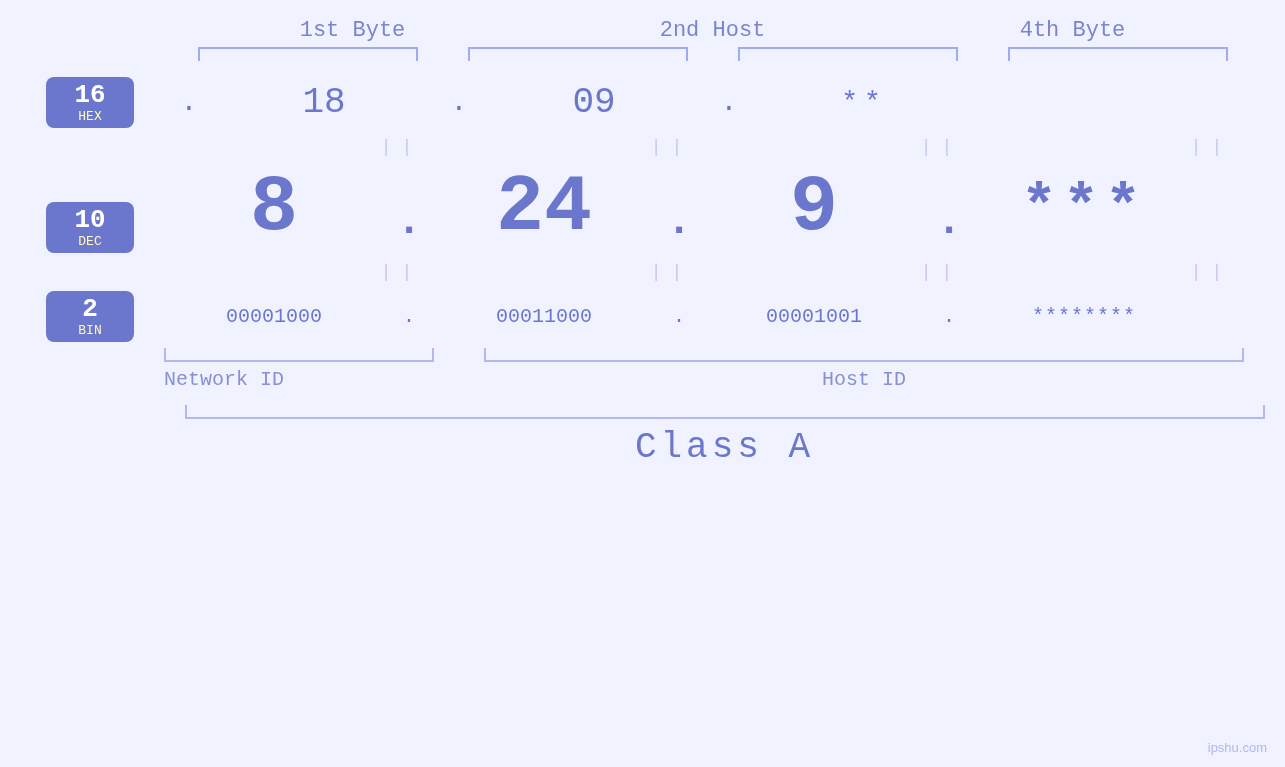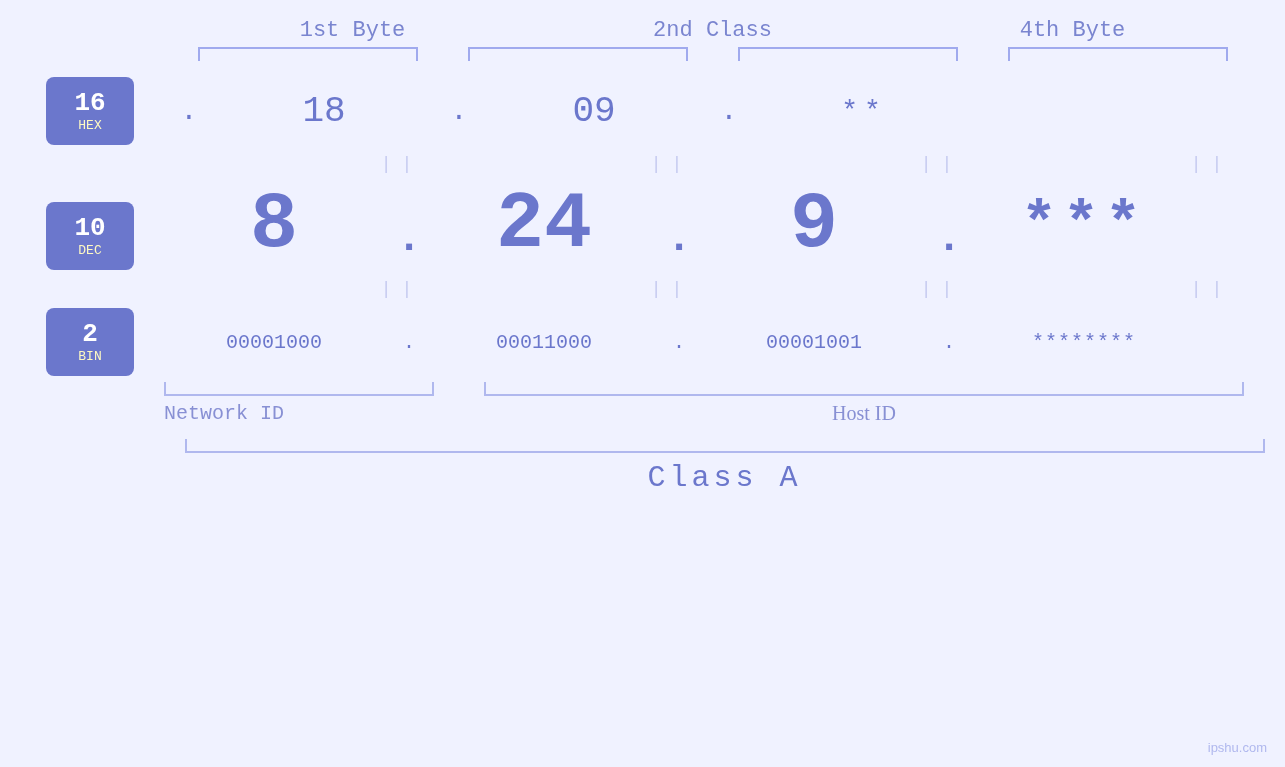--- a/index.html
+++ b/index.html
@@ -51,21 +51,21 @@
 
     .bracket {
       width: 220px;
       height: 14px;
       border: 2px solid #a0aaee;
       border-bottom: none;
     }
 
     .label-box {
       width: 88px;
-      height: 68px;
+      height: 51px;
       background: #6b77cc;
       border-radius: 8px;
       display: flex;
       flex-direction: column;
       align-items: center;
       justify-content: center;
       margin-left: 46px;
       margin-right: 30px;
       flex-shrink: 0;
     }
@@ -78,21 +78,21 @@
     }
 
     .label-type {
       color: #fef9c3;
       font-size: 13px;
       font-weight: normal;
     }
 
     .class-label {
       color: #6b77cc;
-      font-size: 30px;
+      font-size: 36px;
       font-family: 'Courier New', Courier, monospace;
       letter-spacing: 4px;
       text-align: left;
     }
 
     
     .watermark {
       position: absolute;
       bottom: 12px;
       right: 18px;
@@ -147,21 +147,21 @@
       width: 50px;
     }
   </style>
 </head>
 <body>
 
 <div class="container">
 
   <div class="byte-headers">
     <div class="byte-header">1st Byte</div>
-    <div class="byte-header">2nd Class</div>
+    <div class="byte-header">2nd Host</div>
     <div class="byte-header">4th Byte</div>
   </div>
 
   <div class="bracket-row">
     <div class="bracket"></div>
     <div class="bracket"></div>
     <div class="bracket"></div>
     <div class="bracket"></div>
   </div>
 
@@ -239,21 +239,21 @@
     <div style="width:270px; height:14px; border:2px solid #b0b8ee; border-top:none;"></div>
 
     <div style="width:50px;"></div>
 
     <div style="width:760px; height:14px; border:2px solid #b0b8ee; border-top:none;"></div>
   </div>
 
   <div style="display:flex; margin-left:164px; margin-top:6px; width:calc(1285px - 164px);">
     <div style="width:270px; text-align:left; color:#8890d4; font-size:20px; font-family:'Courier New',monospace;">Network ID</div>
     <div style="width:50px;"></div>
-    <div style="width:760px; text-align:center; color:#8890d4; font-size:20px; font-family:Liberation Serif, serif;">Host ID</div>
+    <div style="width:760px; text-align:center; color:#8890d4; font-size:20px; font-family:Liberation Mono, monospace;">Host ID</div>
   </div>
 
   <div style="width:1080px; margin-left:164px; margin-top:14px; height:14px; border:2px solid #b0b8ee; border-top:none;"></div>
 
   <div style="width:1080px; margin-left:164px; text-align:center; margin-top:8px;">
     <span class="class-label">Class A</span>
   </div>
 
   <div class="watermark">ipshu.com</div>
 </div>

